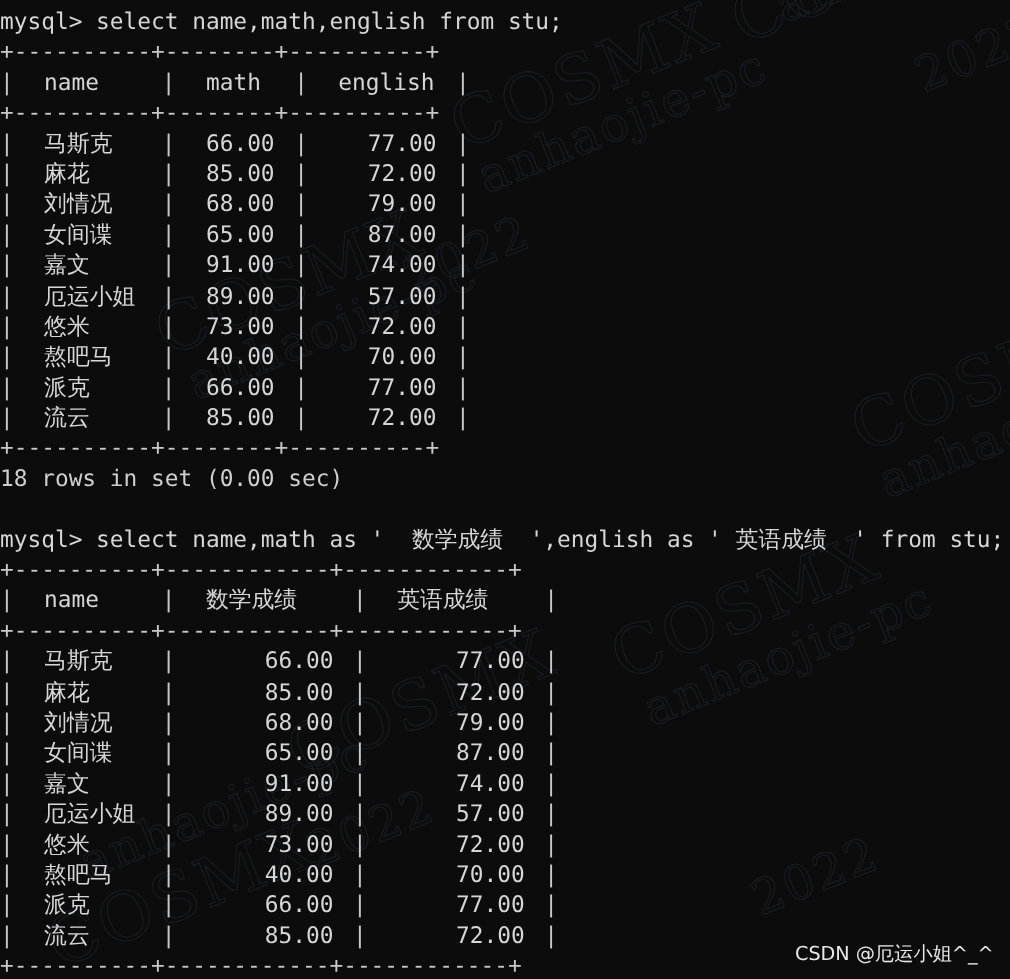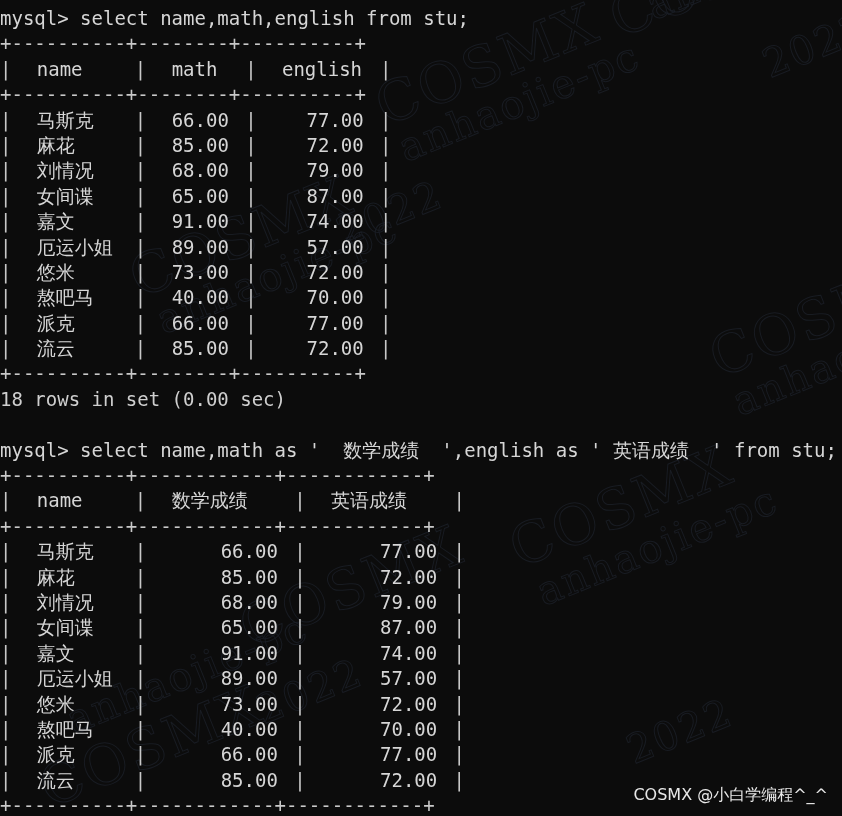--- a/index.html
+++ b/index.html
@@ -134,13 +134,13 @@
     <div class="trow" style="position: relative;"><span class="bar" style="position: absolute; left: 0px; white-space: pre;">|</span><span class="cell cjk" style="position: absolute; left: 36.78px; white-space: pre;">女间谍</span><span class="bar" style="position: absolute; left: 134.86px; white-space: pre;">|</span><span class="cell" style="position: absolute; left: 220.68px; white-space: pre;">65.00</span><span class="bar" style="position: absolute; left: 294.24px; white-space: pre;">|</span><span class="cell" style="position: absolute; left: 380.06px; white-space: pre;">87.00</span><span class="bar" style="position: absolute; left: 453.62px; white-space: pre;">|</span></div>
     <div class="trow" style="position: relative;"><span class="bar" style="position: absolute; left: 0px; white-space: pre;">|</span><span class="cell cjk" style="position: absolute; left: 36.78px; white-space: pre;">嘉文</span><span class="bar" style="position: absolute; left: 134.86px; white-space: pre;">|</span><span class="cell" style="position: absolute; left: 220.68px; white-space: pre;">91.00</span><span class="bar" style="position: absolute; left: 294.24px; white-space: pre;">|</span><span class="cell" style="position: absolute; left: 380.06px; white-space: pre;">74.00</span><span class="bar" style="position: absolute; left: 453.62px; white-space: pre;">|</span></div>
     <div class="trow" style="position: relative;"><span class="bar" style="position: absolute; left: 0px; white-space: pre;">|</span><span class="cell cjk" style="position: absolute; left: 36.78px; white-space: pre;">厄运小姐</span><span class="bar" style="position: absolute; left: 134.86px; white-space: pre;">|</span><span class="cell" style="position: absolute; left: 220.68px; white-space: pre;">89.00</span><span class="bar" style="position: absolute; left: 294.24px; white-space: pre;">|</span><span class="cell" style="position: absolute; left: 380.06px; white-space: pre;">57.00</span><span class="bar" style="position: absolute; left: 453.62px; white-space: pre;">|</span></div>
     <div class="trow" style="position: relative;"><span class="bar" style="position: absolute; left: 0px; white-space: pre;">|</span><span class="cell cjk" style="position: absolute; left: 36.78px; white-space: pre;">悠米</span><span class="bar" style="position: absolute; left: 134.86px; white-space: pre;">|</span><span class="cell" style="position: absolute; left: 220.68px; white-space: pre;">73.00</span><span class="bar" style="position: absolute; left: 294.24px; white-space: pre;">|</span><span class="cell" style="position: absolute; left: 380.06px; white-space: pre;">72.00</span><span class="bar" style="position: absolute; left: 453.62px; white-space: pre;">|</span></div>
     <div class="trow" style="position: relative;"><span class="bar" style="position: absolute; left: 0px; white-space: pre;">|</span><span class="cell cjk" style="position: absolute; left: 36.78px; white-space: pre;">熬吧马</span><span class="bar" style="position: absolute; left: 134.86px; white-space: pre;">|</span><span class="cell" style="position: absolute; left: 220.68px; white-space: pre;">40.00</span><span class="bar" style="position: absolute; left: 294.24px; white-space: pre;">|</span><span class="cell" style="position: absolute; left: 380.06px; white-space: pre;">70.00</span><span class="bar" style="position: absolute; left: 453.62px; white-space: pre;">|</span></div>
     <div class="trow" style="position: relative;"><span class="bar" style="position: absolute; left: 0px; white-space: pre;">|</span><span class="cell cjk" style="position: absolute; left: 36.78px; white-space: pre;">派克</span><span class="bar" style="position: absolute; left: 134.86px; white-space: pre;">|</span><span class="cell" style="position: absolute; left: 220.68px; white-space: pre;">66.00</span><span class="bar" style="position: absolute; left: 294.24px; white-space: pre;">|</span><span class="cell" style="position: absolute; left: 380.06px; white-space: pre;">77.00</span><span class="bar" style="position: absolute; left: 453.62px; white-space: pre;">|</span></div>
     <div class="trow" style="position: relative;"><span class="bar" style="position: absolute; left: 0px; white-space: pre;">|</span><span class="cell cjk" style="position: absolute; left: 36.78px; white-space: pre;">流云</span><span class="bar" style="position: absolute; left: 134.86px; white-space: pre;">|</span><span class="cell" style="position: absolute; left: 220.68px; white-space: pre;">85.00</span><span class="bar" style="position: absolute; left: 294.24px; white-space: pre;">|</span><span class="cell" style="position: absolute; left: 380.06px; white-space: pre;">72.00</span><span class="bar" style="position: absolute; left: 453.62px; white-space: pre;">|</span></div>
     <div class="line sep" style="position: relative;"><span class="sep" style="position: absolute; left: 0px; white-space: pre;">+----------+------------+------------+</span></div>
   </div>
 
-<div id="csdn">COSMX @小白学编程^_^</div>
+<div id="csdn">CSDN @厄运小姐^_^</div>
 
 </body></html>

